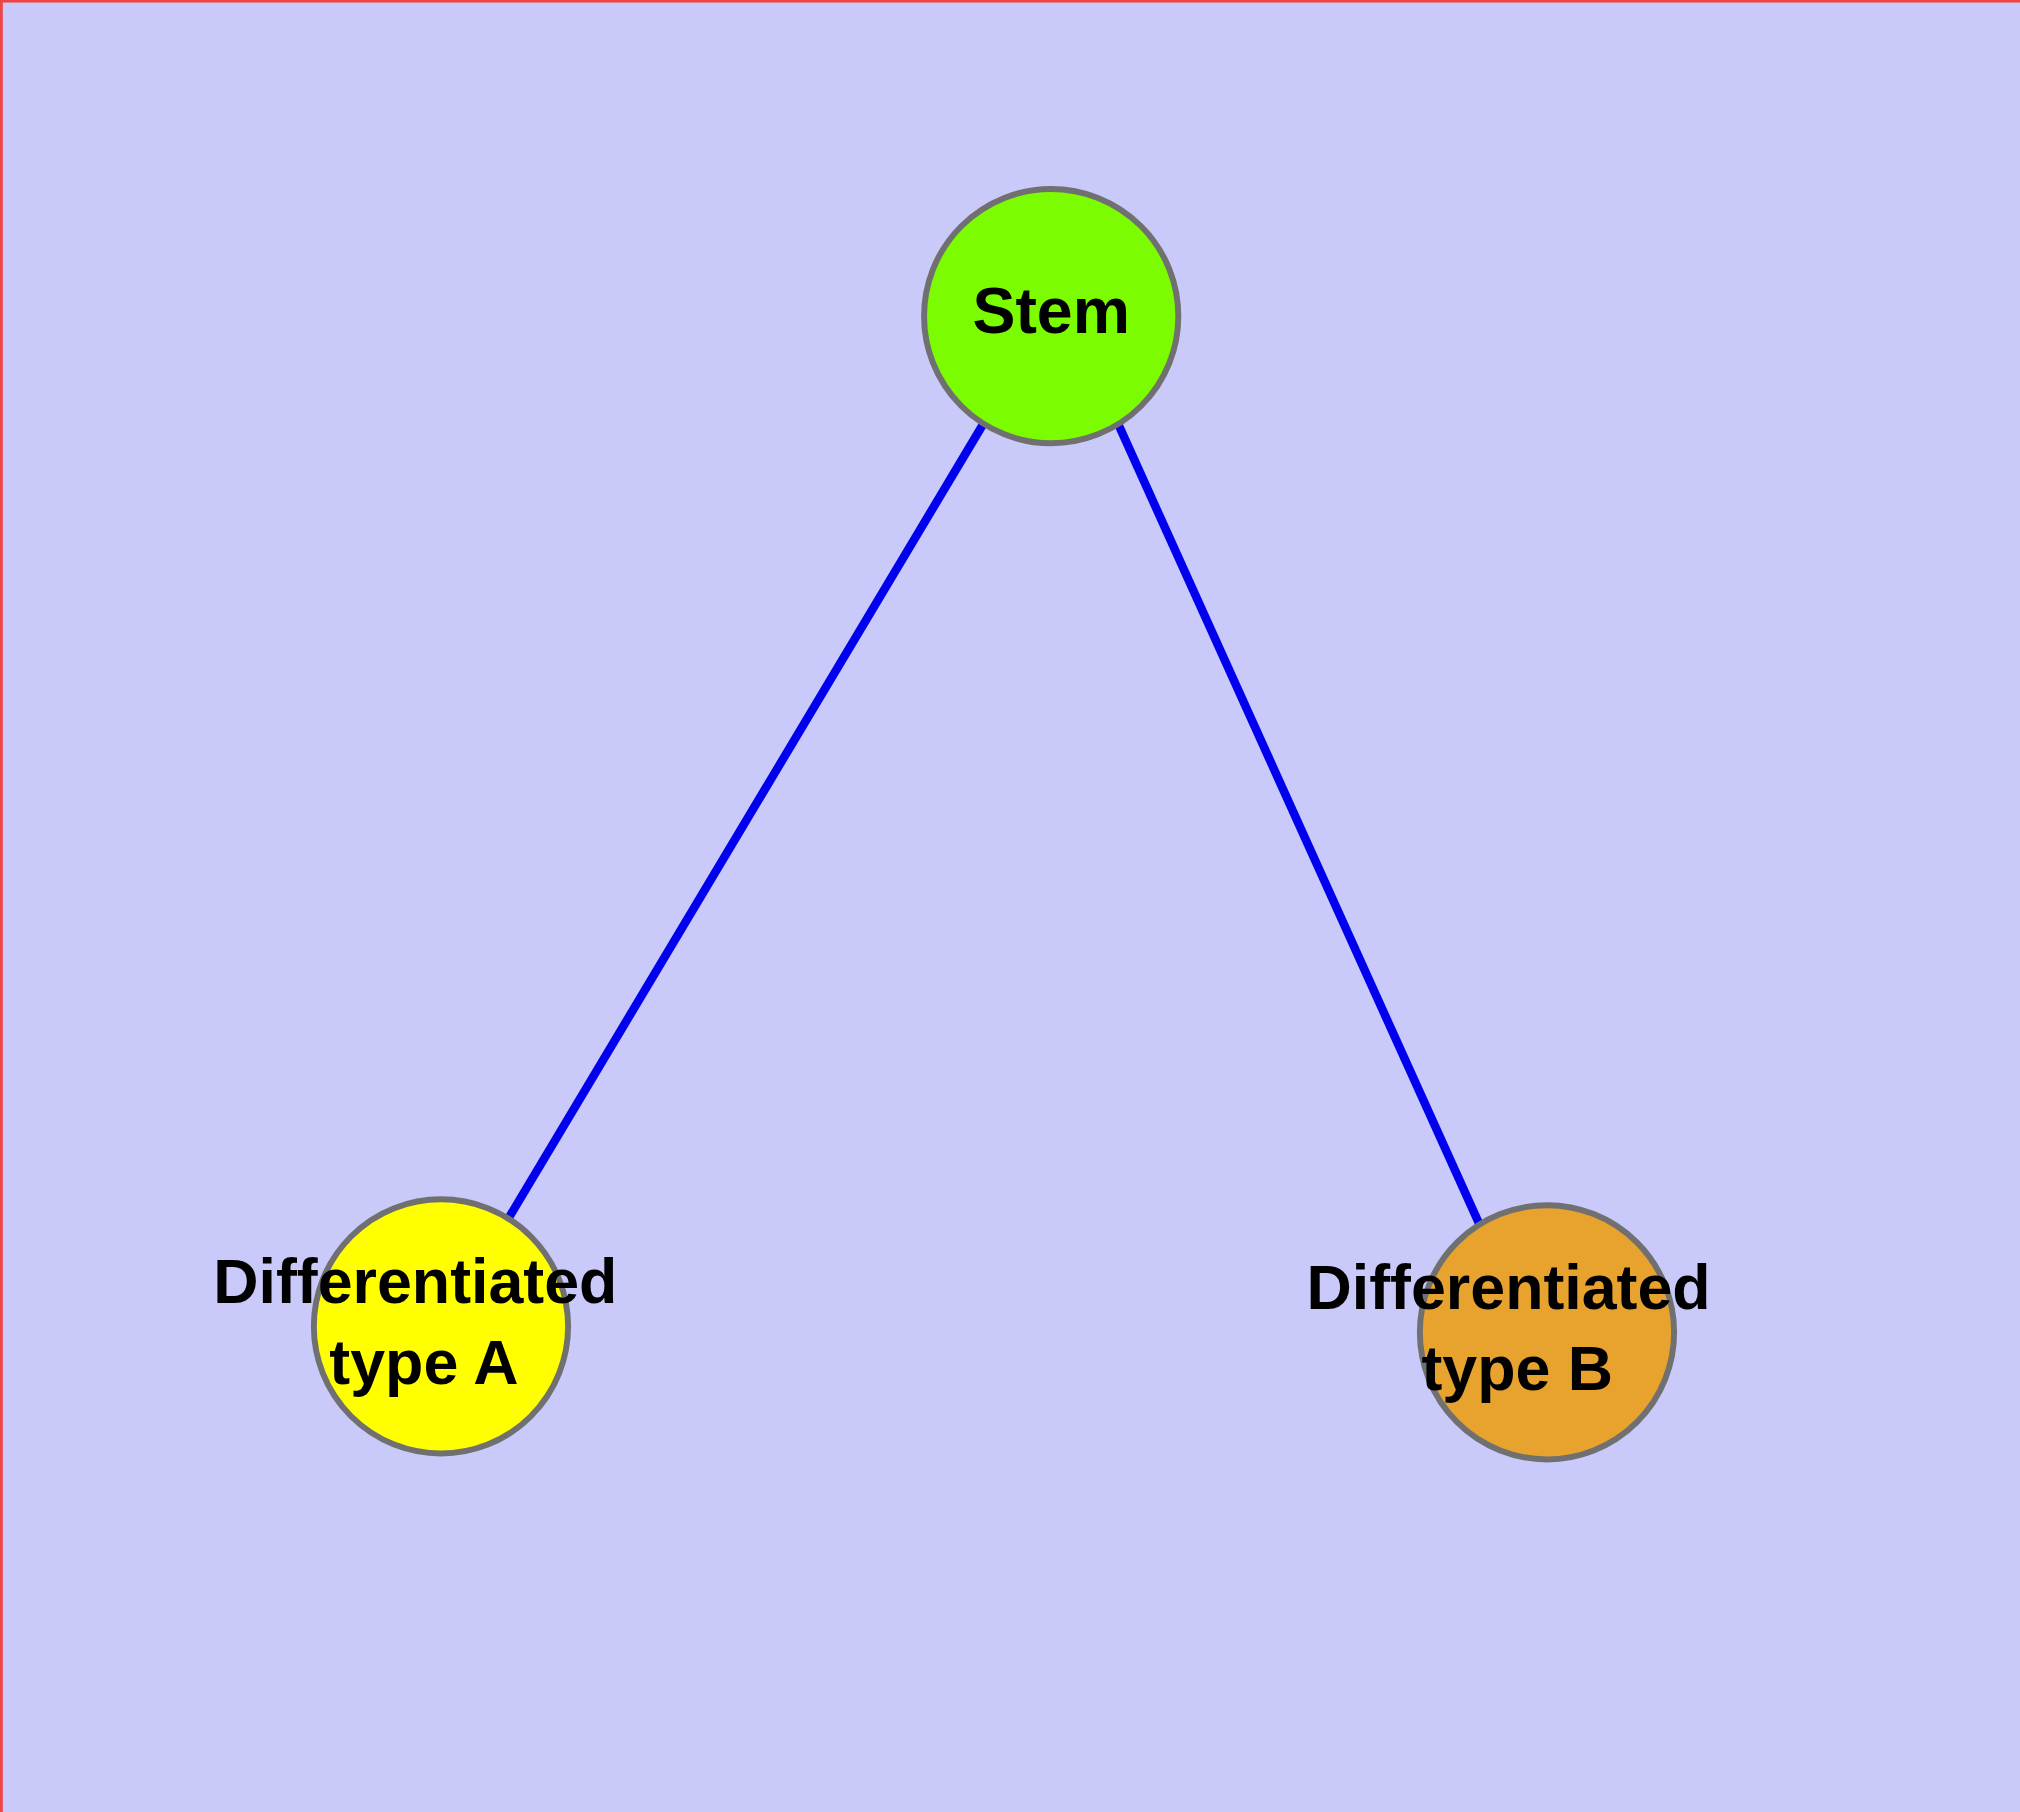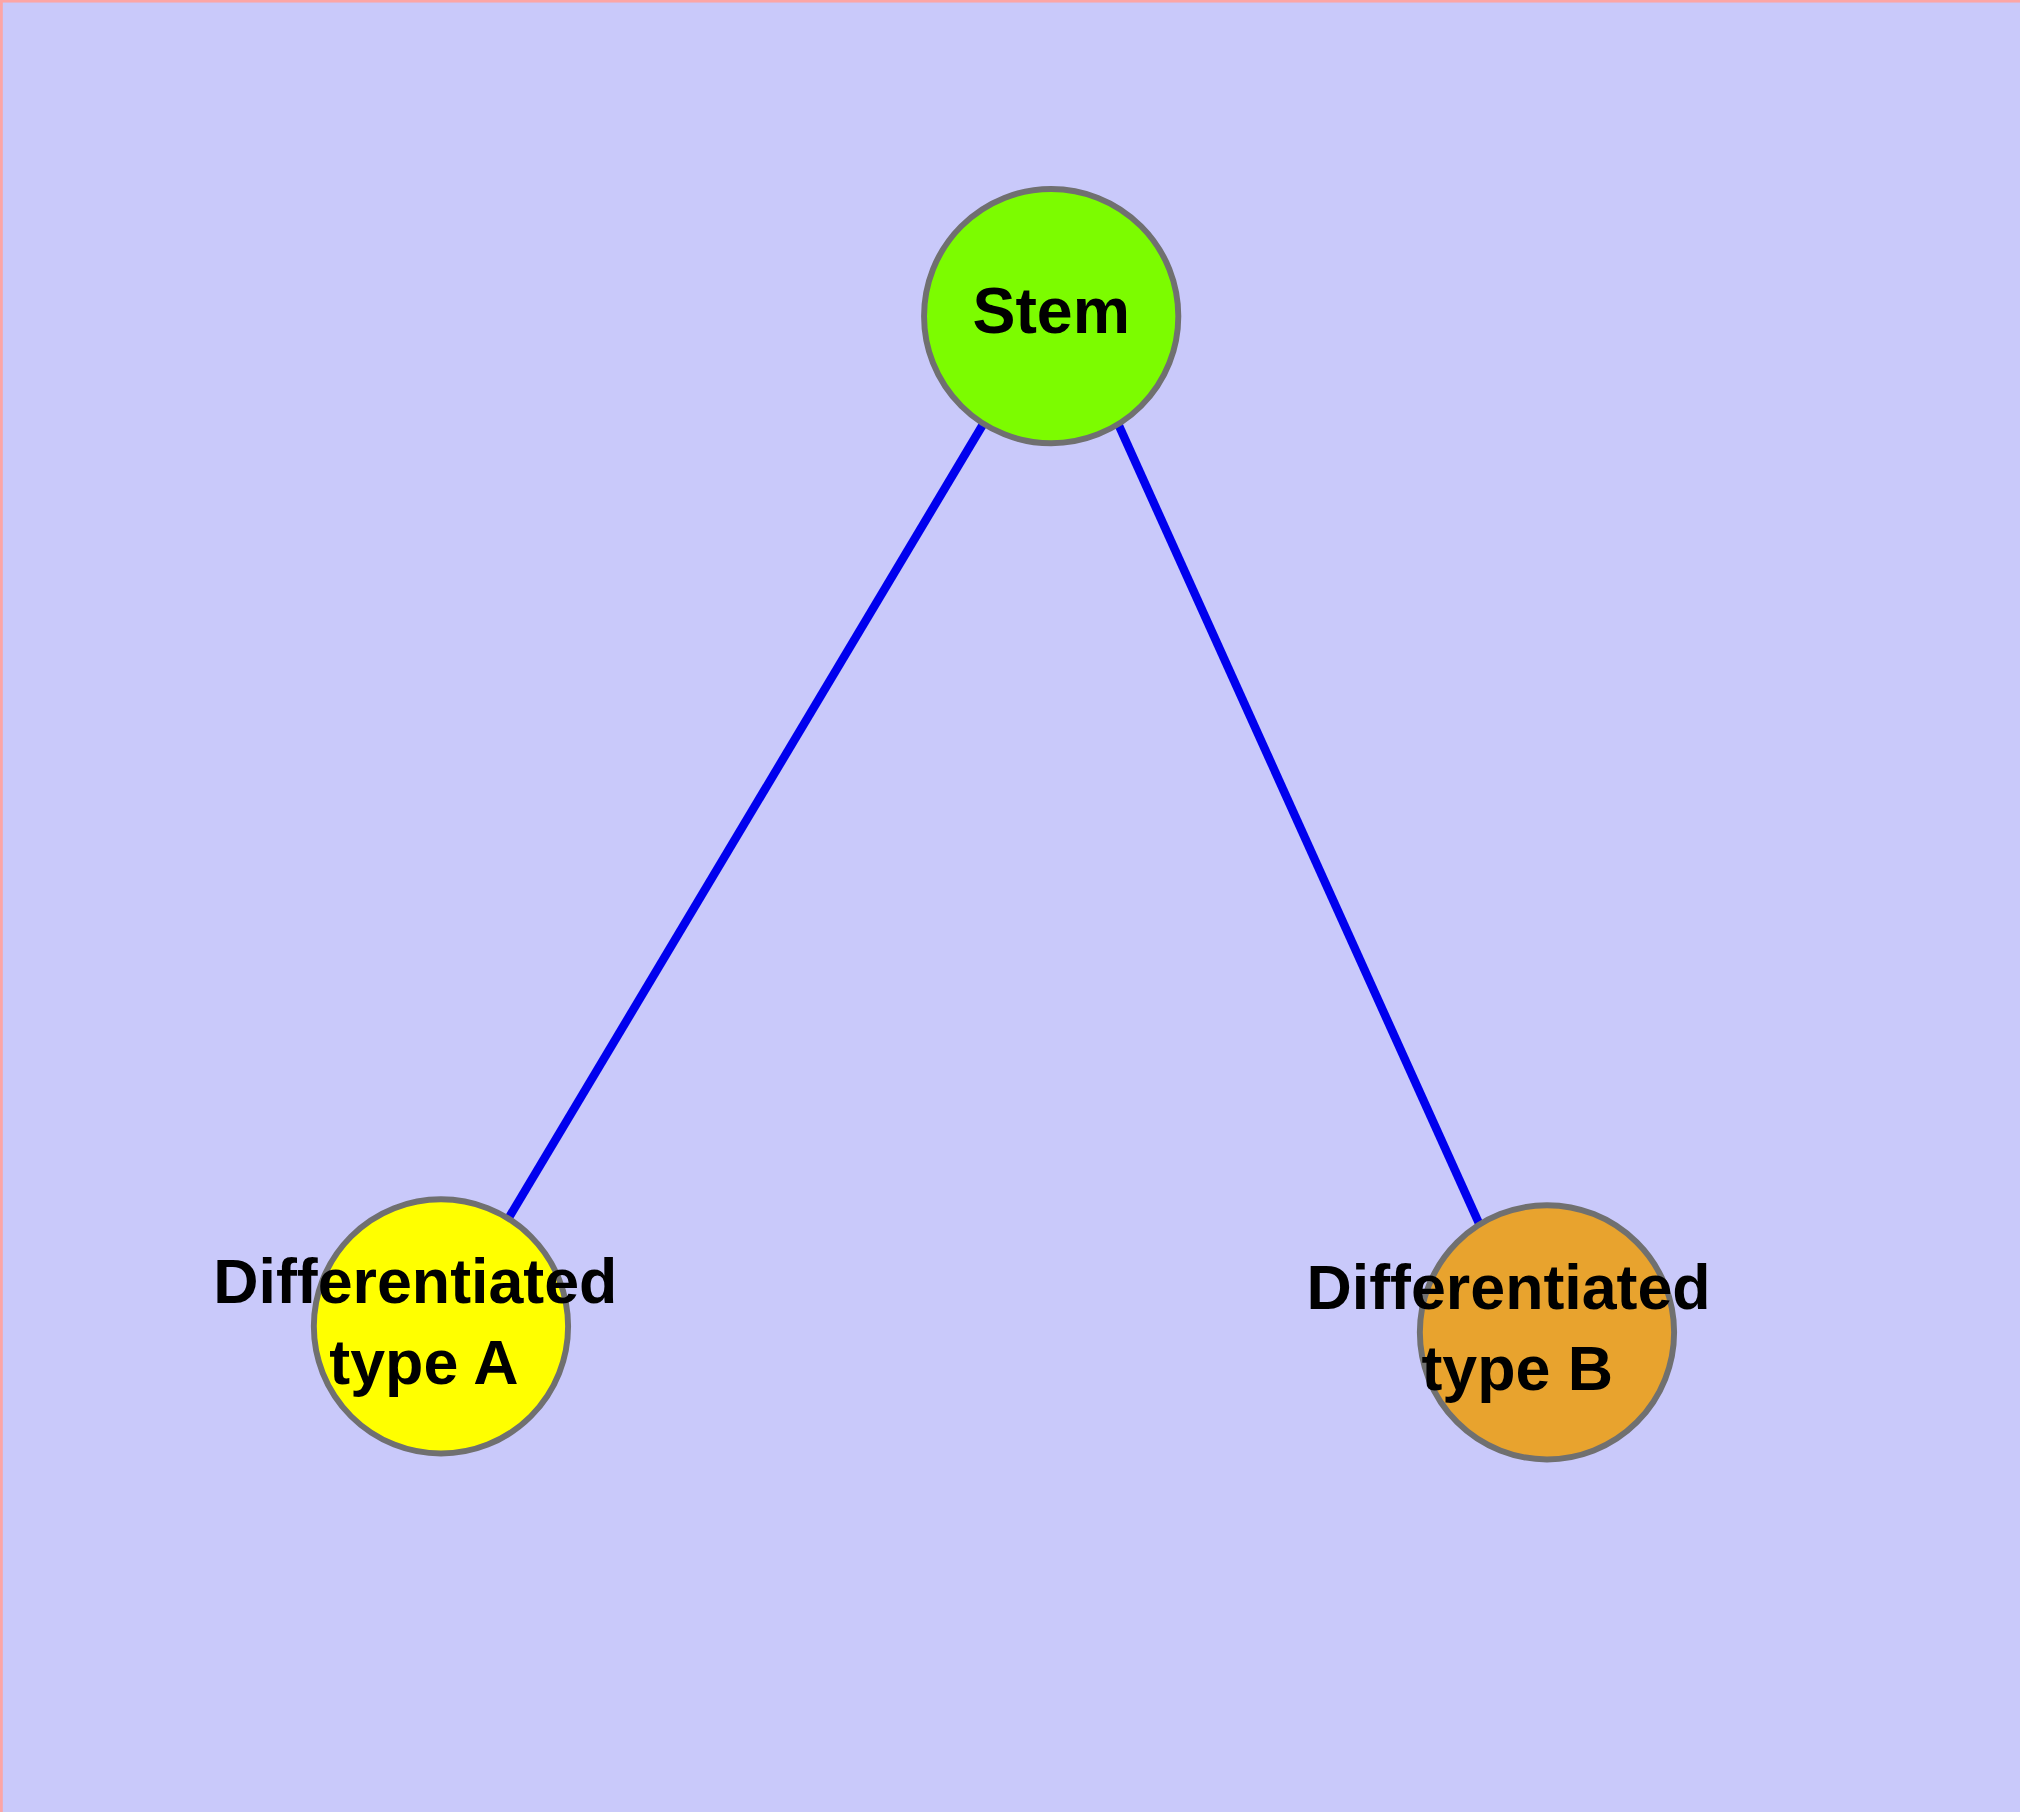--- a/index.html
+++ b/index.html
@@ -4,21 +4,21 @@
 <style>
   html, body {
     margin: 0;
     padding: 0;
     background: #ffffff;
   }
   #canvas {
     position: relative;
     width: 2021px;
     height: 1812px;
-    background: #fca5a5;
+    background: #ef4444;
     overflow: hidden;
     font-family: "Liberation Sans", sans-serif;
   }
   #graph-svg {
     position: absolute;
     left: 0;
     top: 0;
     width: 2021px;
     height: 1812px;
     display: block;

